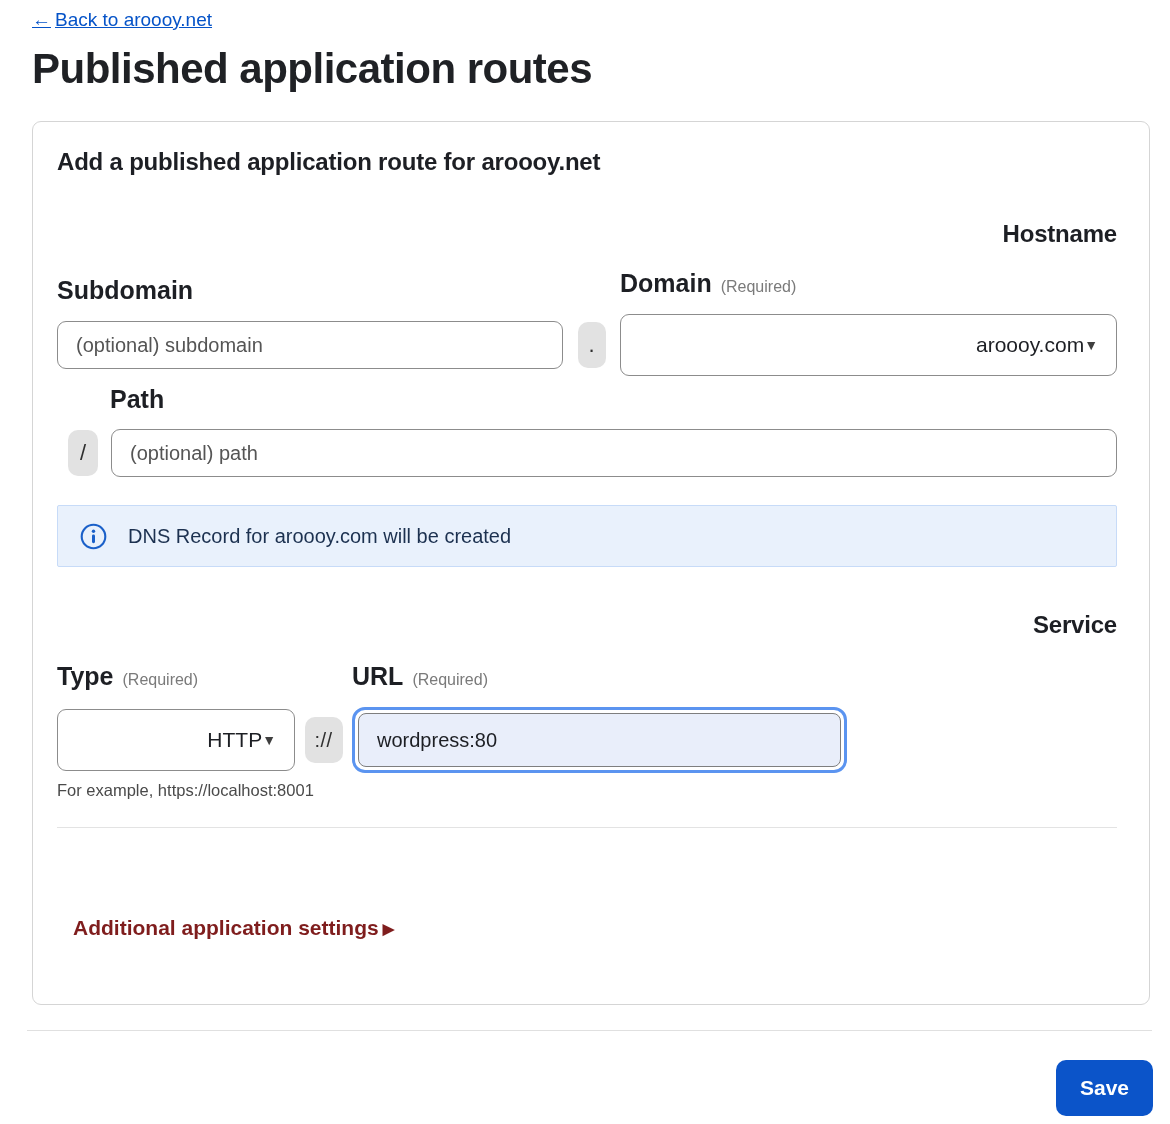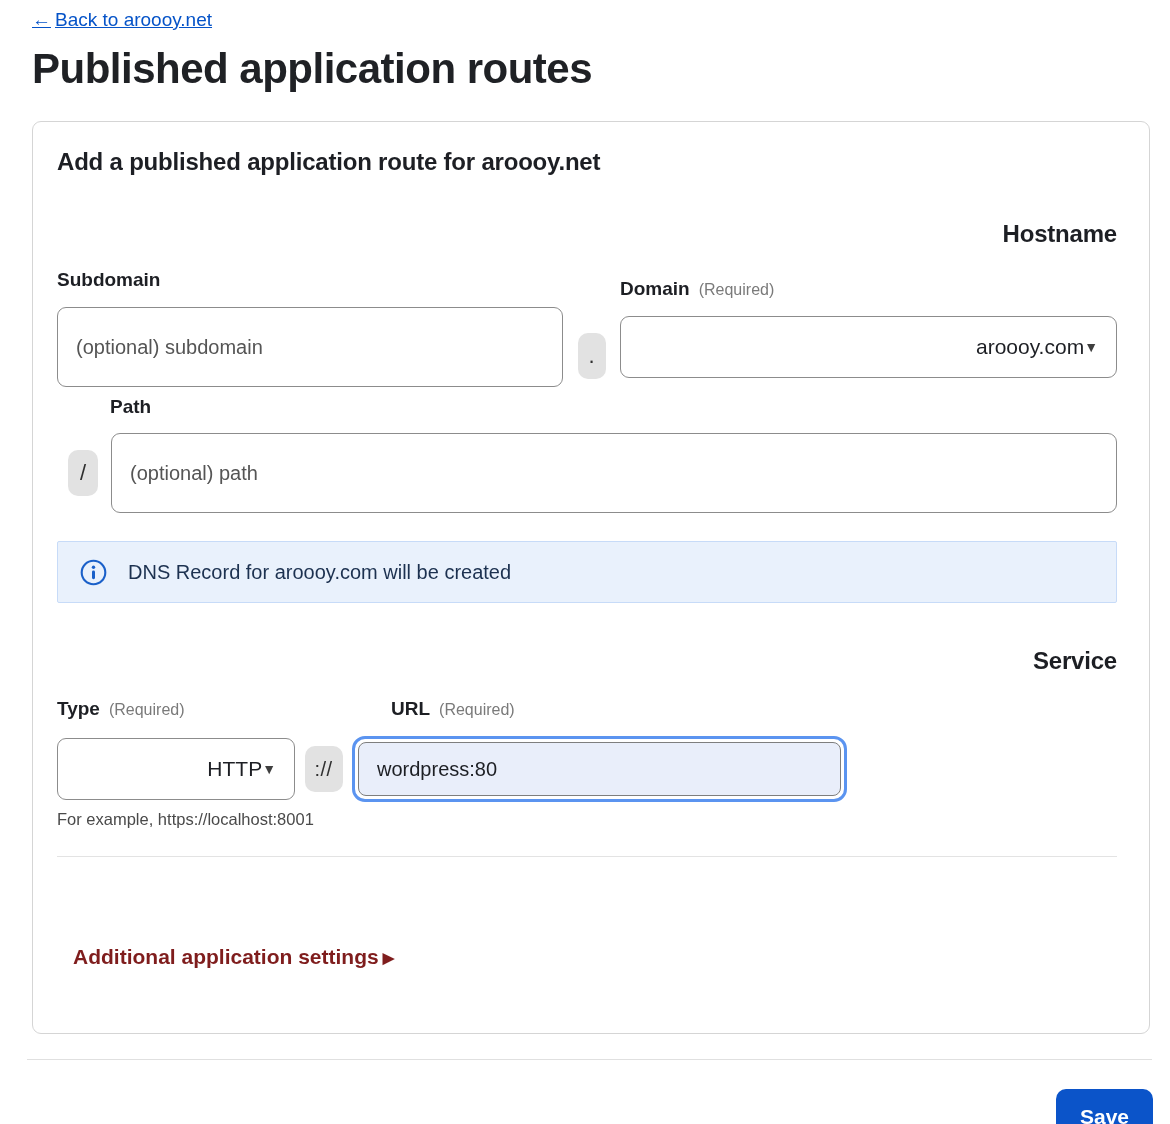--- a/index.html
+++ b/index.html
@@ -55,26 +55,26 @@
     text-align: right;
   }
 
   .hostname-grid {
     display: grid;
     grid-template-columns: 506px 57px 1fr;
     margin-top: 21px;
     align-items: center;
   }
   .field-label-row { display: flex; align-items: baseline; margin-bottom: 16px; }
-  .field-label { font-size: 19px; font-weight: 700; color: #1d1f24; }
+  .field-label { font-size: 25px; font-weight: 700; color: #1d1f24; }
   .required-tag { font-size: 16px; font-weight: 400; color: #7a7a7a; margin-left: 9px; }
 
   .text-input {
     width: 100%;
-    height: 80px;
+    height: 48px;
     border: 1px solid #8c8c8c;
     border-radius: 9px;
     padding: 0 18px;
     font-size: 20px;
     font-family: "Liberation Sans", sans-serif;
     color: #1d1f24;
     background: #fff;
     outline: none;
   }
   .text-input::placeholder { color: #555; opacity: 1; }
@@ -261,21 +261,21 @@
     </div>
 
     <div class="section-heading">Service</div>
 
     <div class="service-grid">
       <div class="field-label-row" style="margin-bottom:0;">
         <span class="field-label">Type</span>
         <span class="required-tag">(Required)</span>
       </div>
       <div></div>
-      <div class="field-label-row" style="margin-bottom:0;margin-left:39px;">
+      <div class="field-label-row" style="margin-bottom:0;">
         <span class="field-label">URL</span>
         <span class="required-tag">(Required)</span>
       </div>
       <div></div>
 
       <div class="select-box">
         <span>HTTP</span>
         <span class="caret">▼</span>
       </div>
       <div class="sep-cell">

